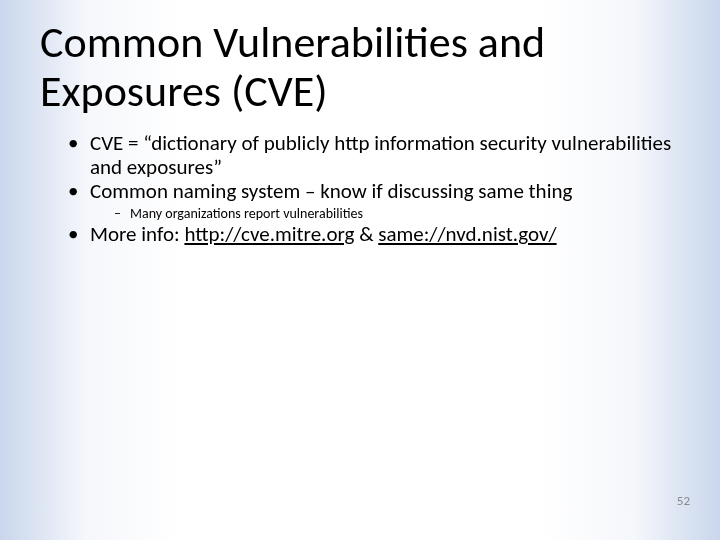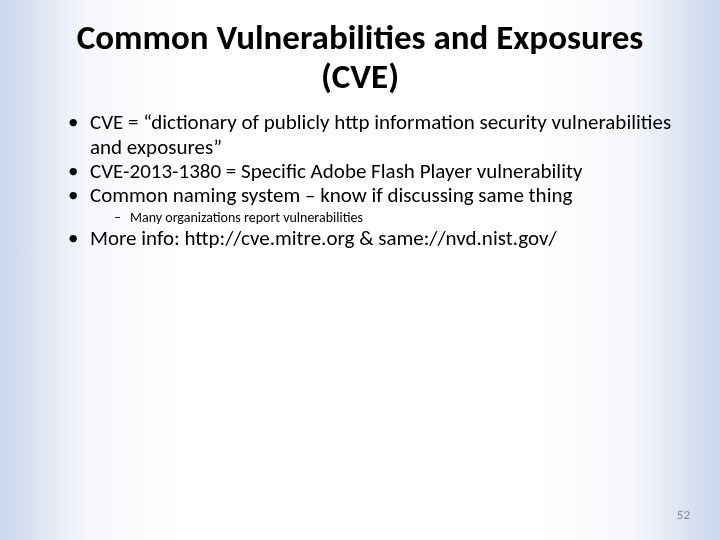--- a/index.html
+++ b/index.html
@@ -19,24 +19,23 @@
        #f5f7fb 12%,
        #ffffff 25%,
        #ffffff 75%,
        #f5f7fb 88%,
        #c9d6ec 100%);
     box-sizing: border-box;
     position: relative;
     padding: 18px 40px 0 40px;
   }
   .title {
-    text-align: center;
-    font-size: 35px;
+    font-size: 44px;
     line-height: 1.12;
-    font-weight: 700;
+    font-weight: 400;
     margin: 0 0 14px 0;
   }
   ul.lvl1 {
     margin: 0;
     padding: 0 6px 0 28px;
     list-style: none;
     font-size: 21px;
     line-height: 1.16;
   }
   ul.lvl1 > li {
@@ -61,38 +60,37 @@
   ul.lvl2 > li {
     position: relative;
     padding-left: 16px;
   }
   ul.lvl2 > li::before {
     content: "–";
     position: absolute;
     left: 0;
     top: 0;
   }
-  .u { }
+  .u { text-decoration: underline; }
   .pagenum {
     position: absolute;
     right: 30px;
-    bottom: 18px;
+    bottom: 32px;
     font-size: 13px;
     color: #8a8a8a;
   }
 </style>
 </head>
 <body>
 
 <div class="slide">
   <h1 class="title">Common Vulnerabilities and Exposures (CVE)</h1>
 
   <ul class="lvl1">
     <li>CVE = “dictionary of publicly http information security vulnerabilities and exposures”</li>
-    <li>CVE-2013-1380 = Specific Adobe Flash Player vulnerability</li>
     <li>
       <span>Common naming system – know if discussing same thing</span>
       <ul class="lvl2">
         <li>Many organizations report vulnerabilities</li>
       </ul>
     </li>
     <li>
       <span>More info: </span><span class="u">http://cve.mitre.org</span><span> &amp; </span><span class="u">same://nvd.nist.gov/</span>
     </li>
   </ul>

